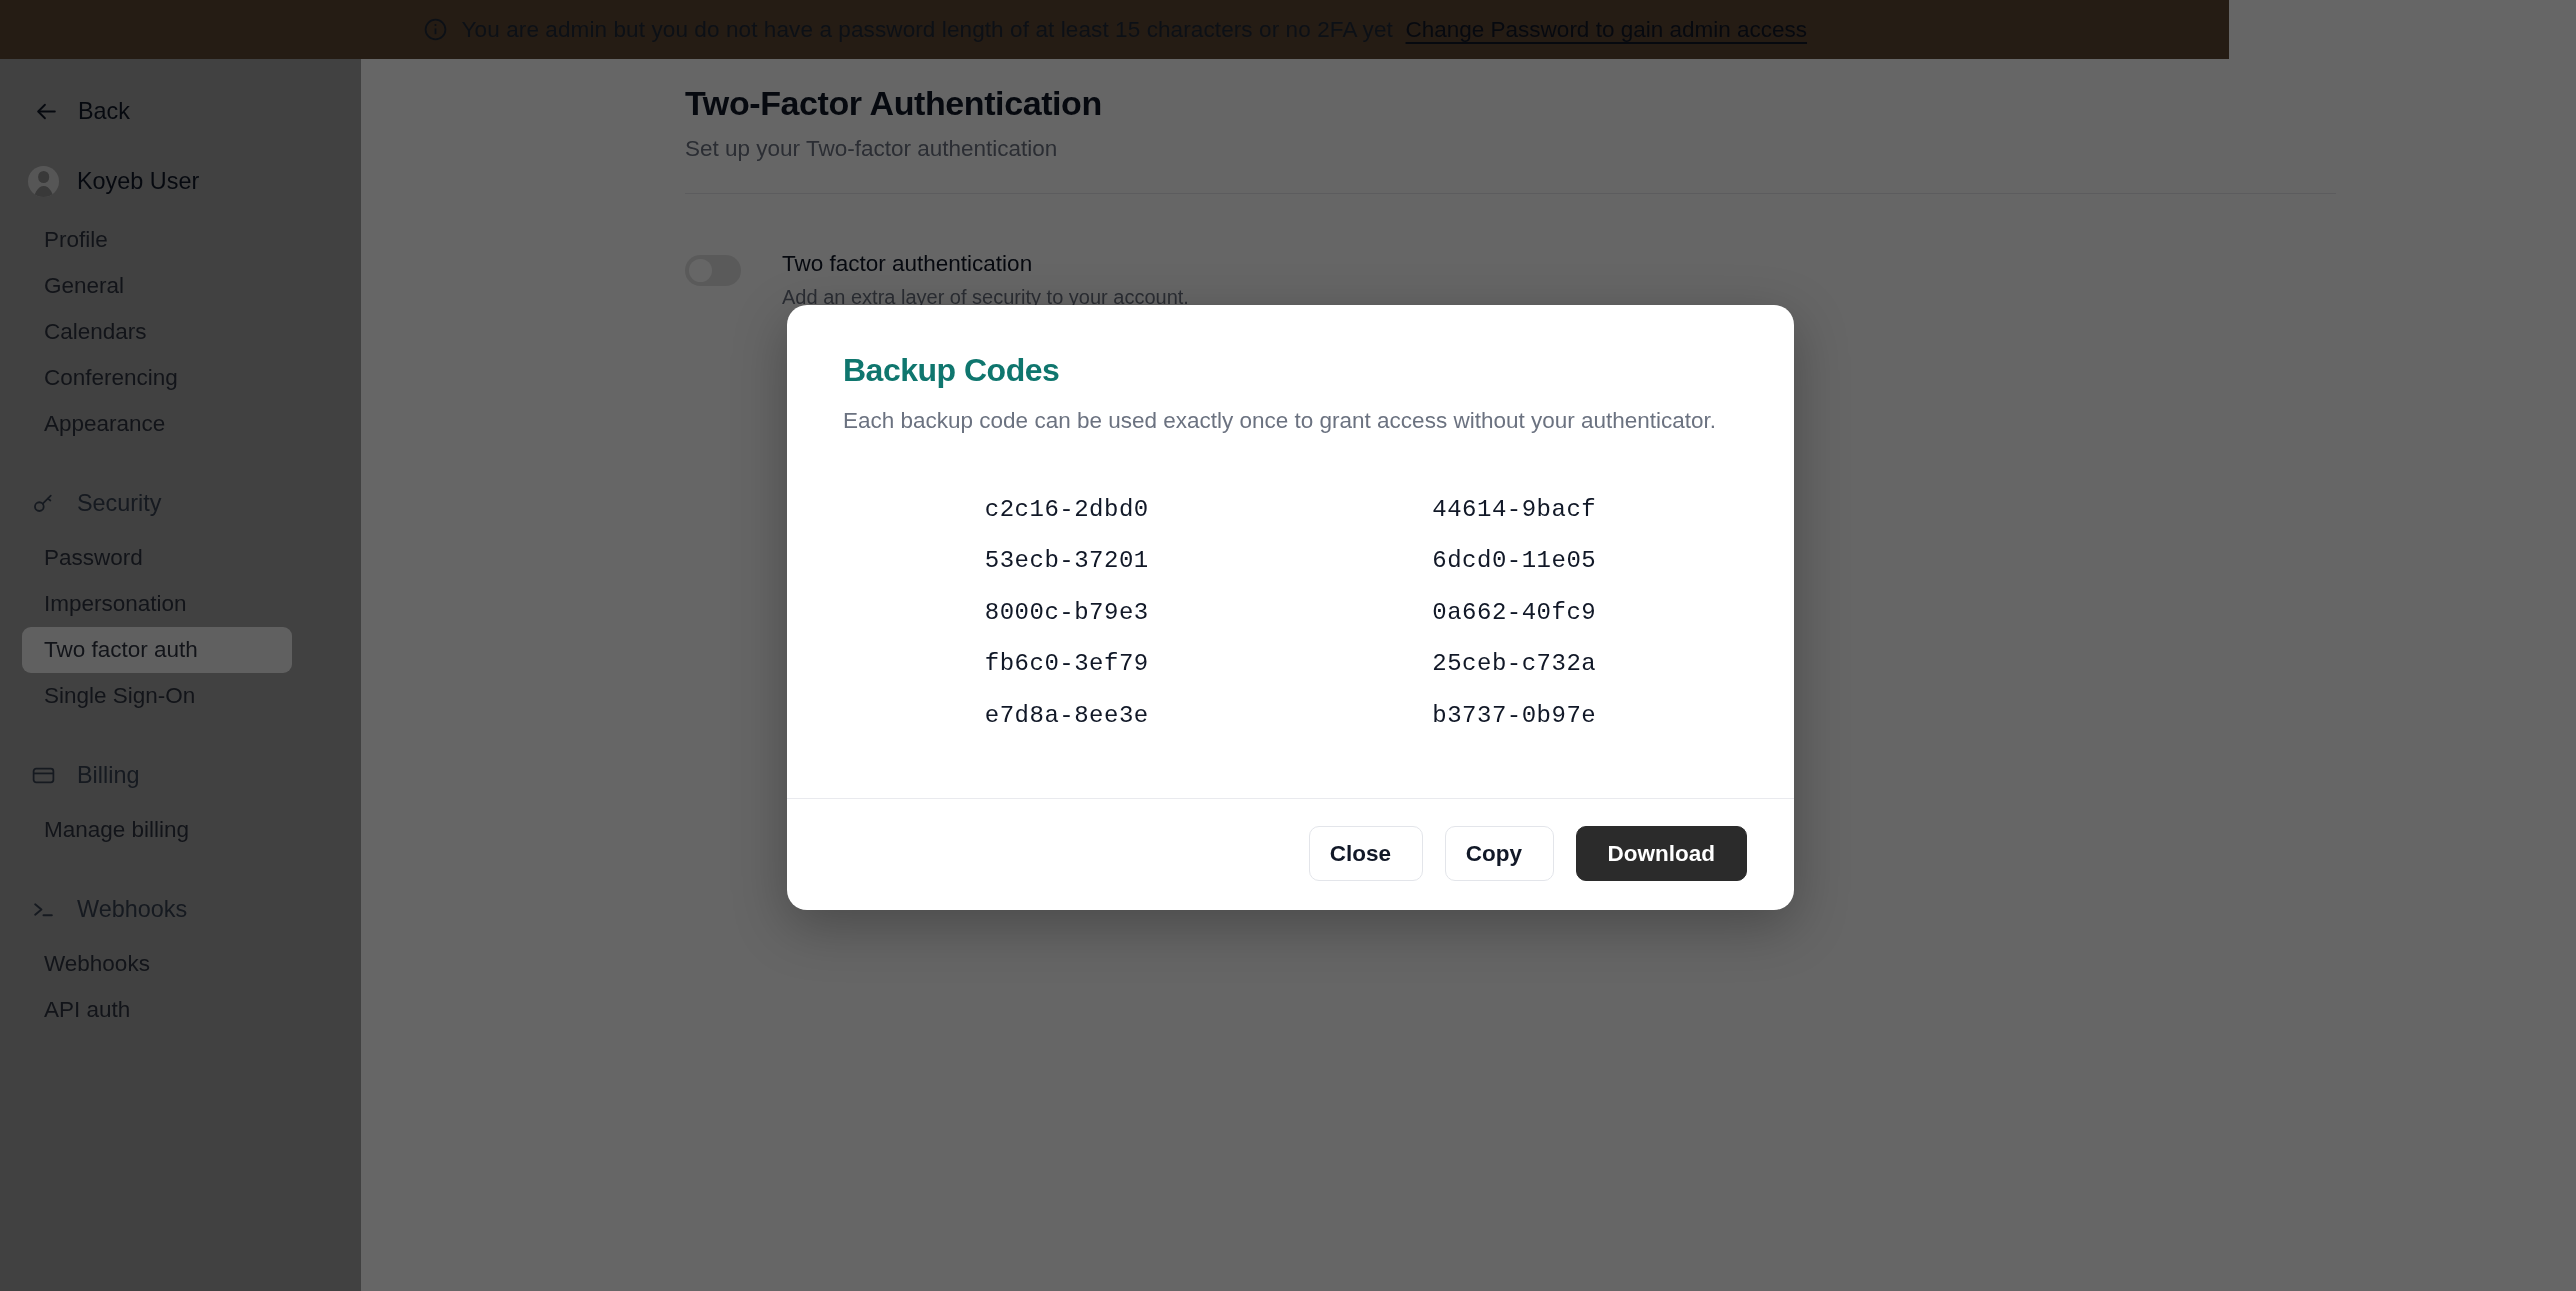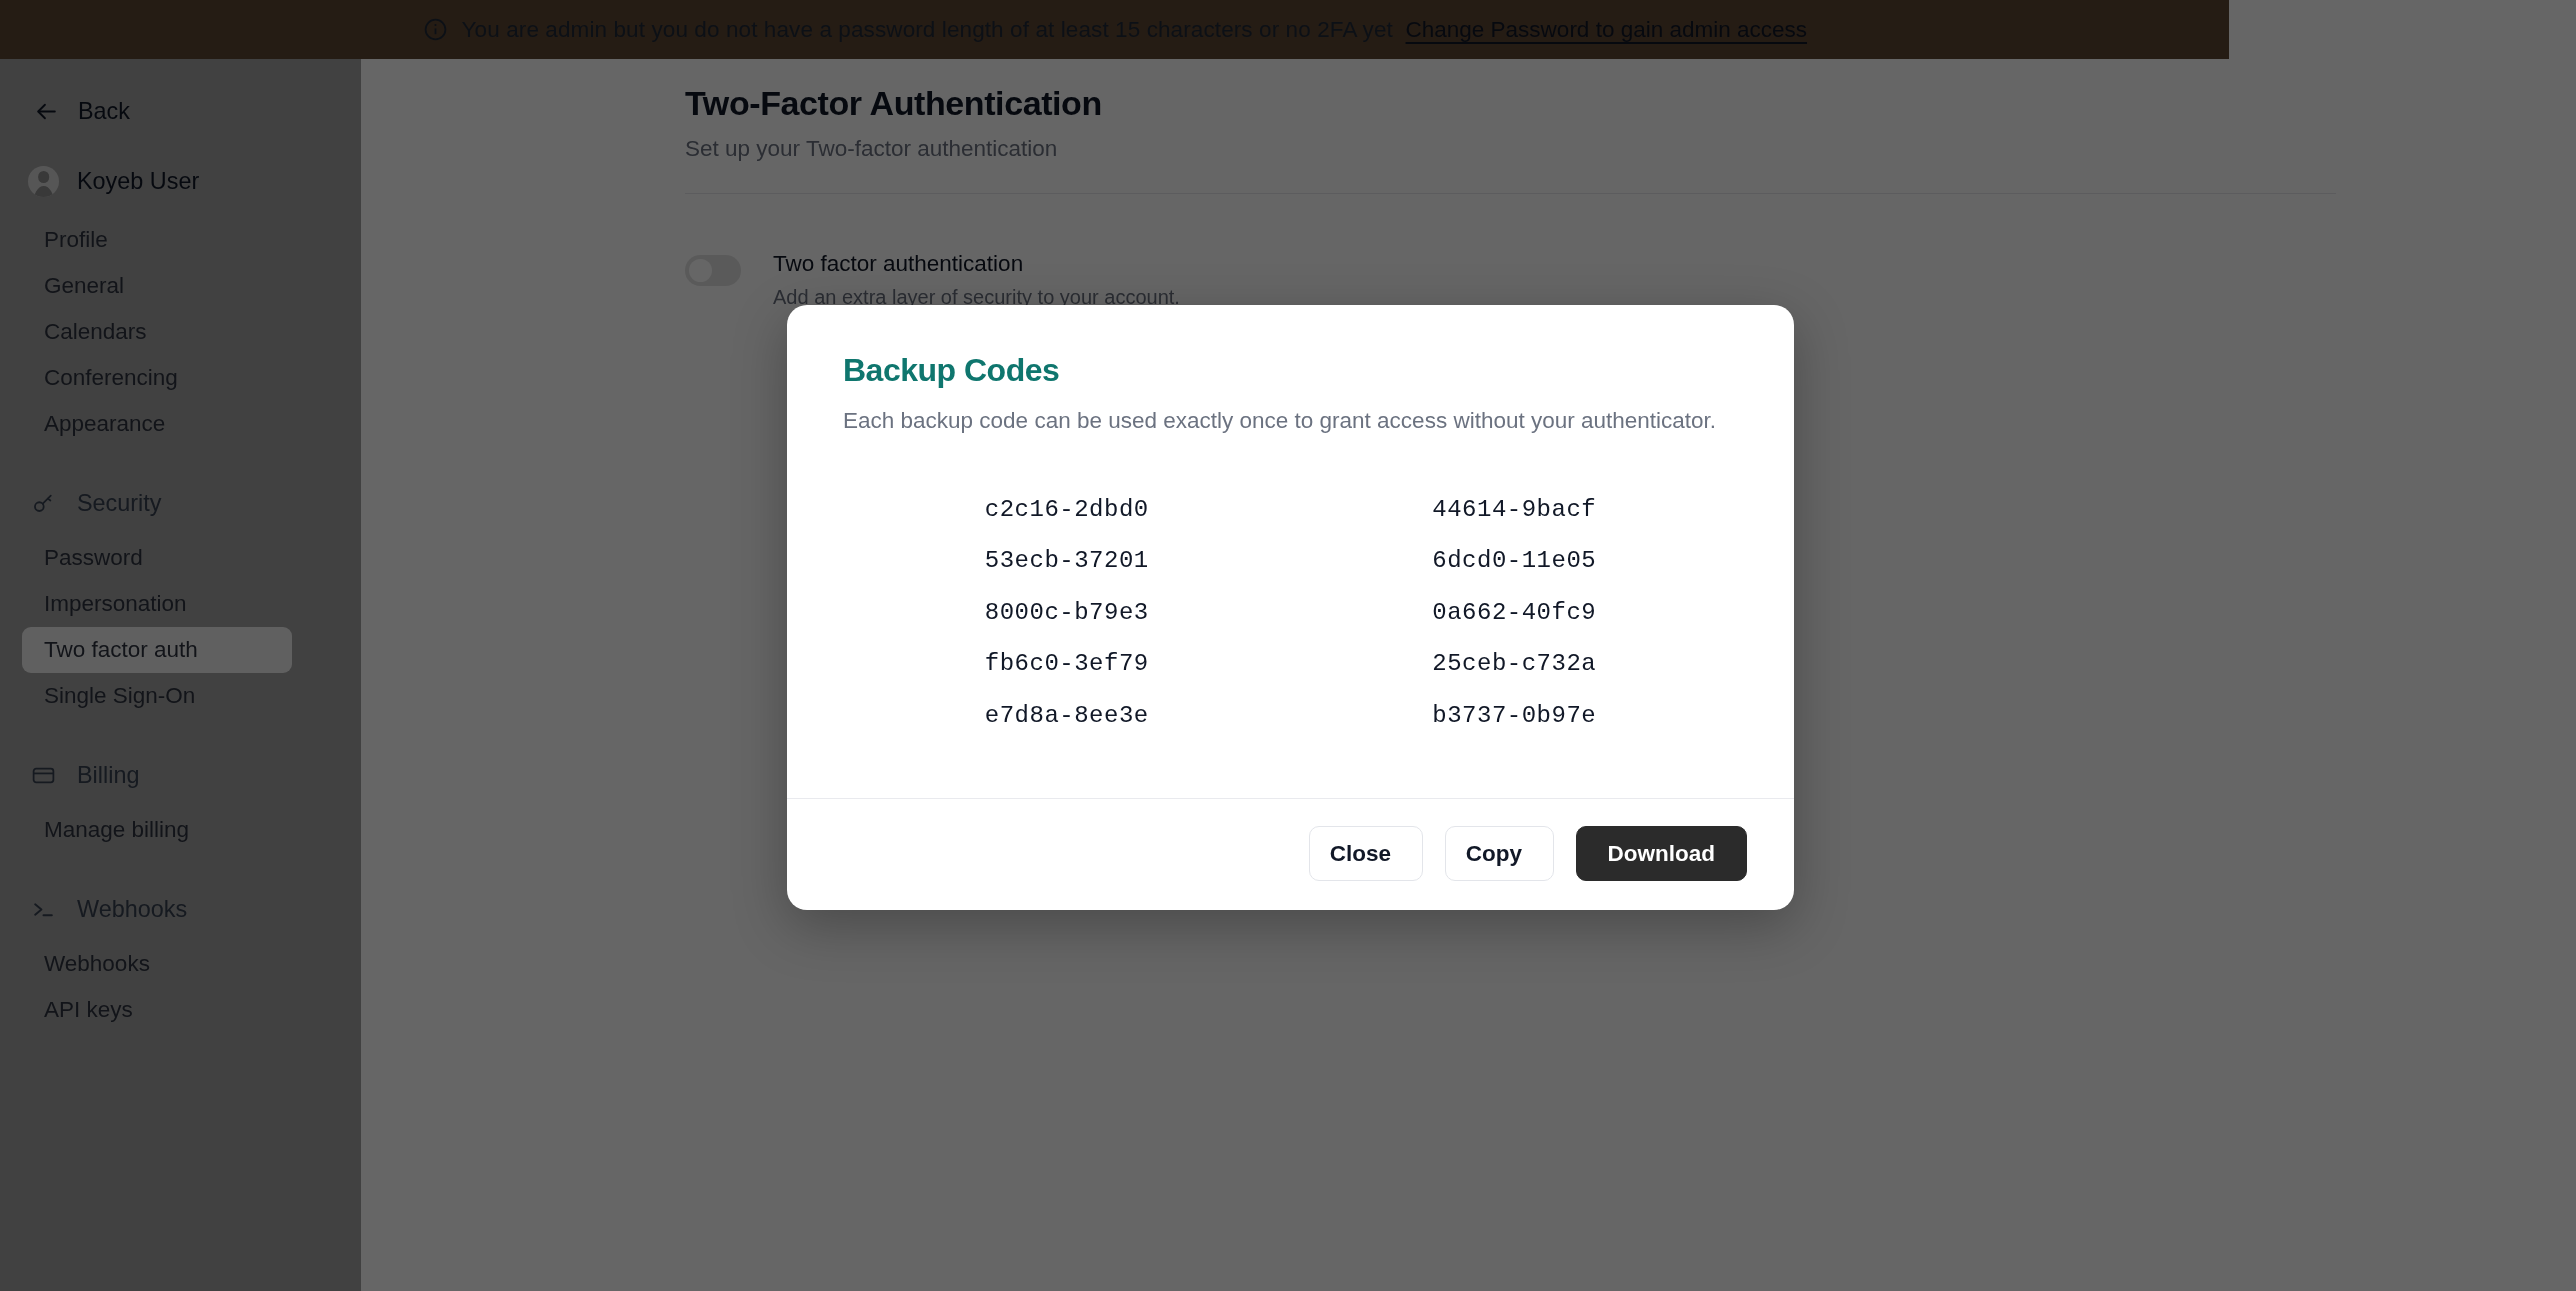--- a/index.html
+++ b/index.html
@@ -88,21 +88,21 @@
   }
   .nav-item.active { background:#f1f1f1; }
 
   
   #main { position:absolute; left:361px; top:59px; right:0; bottom:0; }
   .page-head { padding-left:324px; padding-top:25px; }
   .page-title { font-size:34px; font-weight:700; color:#111827; letter-spacing:-0.4px; }
   .page-sub { font-size:22.5px; color:#6b7280; margin-top:12.6px; }
   .page-rule { margin-top:31px; margin-left:324px; margin-right:240px; height:0.9px; background:#e5e7eb; }
 
-  .setting-row { display:flex; align-items:flex-start; gap:32px; margin-top:58px; padding-left:324px; }
+  .setting-row { display:flex; align-items:flex-start; gap:41px; margin-top:58px; padding-left:324px; }
   .toggle {
     width:56px; height:31px; border-radius:15.3px; background:#e2e2e2;
     position:relative; flex:0 0 56px; margin-top:3.6px; cursor:pointer;
   }
   .toggle .knob {
     position:absolute; top:3.6px; left:3.6px;
     width:23.4px; height:23.4px; border-radius:50%; background:#ffffff;
   }
   .setting-texts .t1 { font-size:22.5px; color:#111827; }
   .setting-texts .t2 { font-size:20px; color:#6b7280; margin-top:9px; }
@@ -233,21 +233,21 @@
       <span class="gicon">
         <svg width="25" height="25" viewBox="0 0 24 24" fill="none" stroke="#374151" stroke-width="1.9" stroke-linecap="round" stroke-linejoin="round">
           <polyline points="4,7 10,12 4,17"></polyline>
           <line x1="12" y1="17.5" x2="20" y2="17.5"></line>
         </svg>
       </span>
       <span class="glabel">Webhooks</span>
     </div>
     <div style="margin-top:16px">
       <div class="nav-item">Webhooks</div>
-      <div class="nav-item">API keys</div>
+      <div class="nav-item">API auth</div>
     </div>
 
   </div>
 
   <div id="main">
     <div class="page-head">
       <div class="page-title">Two-Factor Authentication</div>
       <div class="page-sub">Set up your Two-factor authentication</div>
     </div>
     <div class="page-rule"></div>

